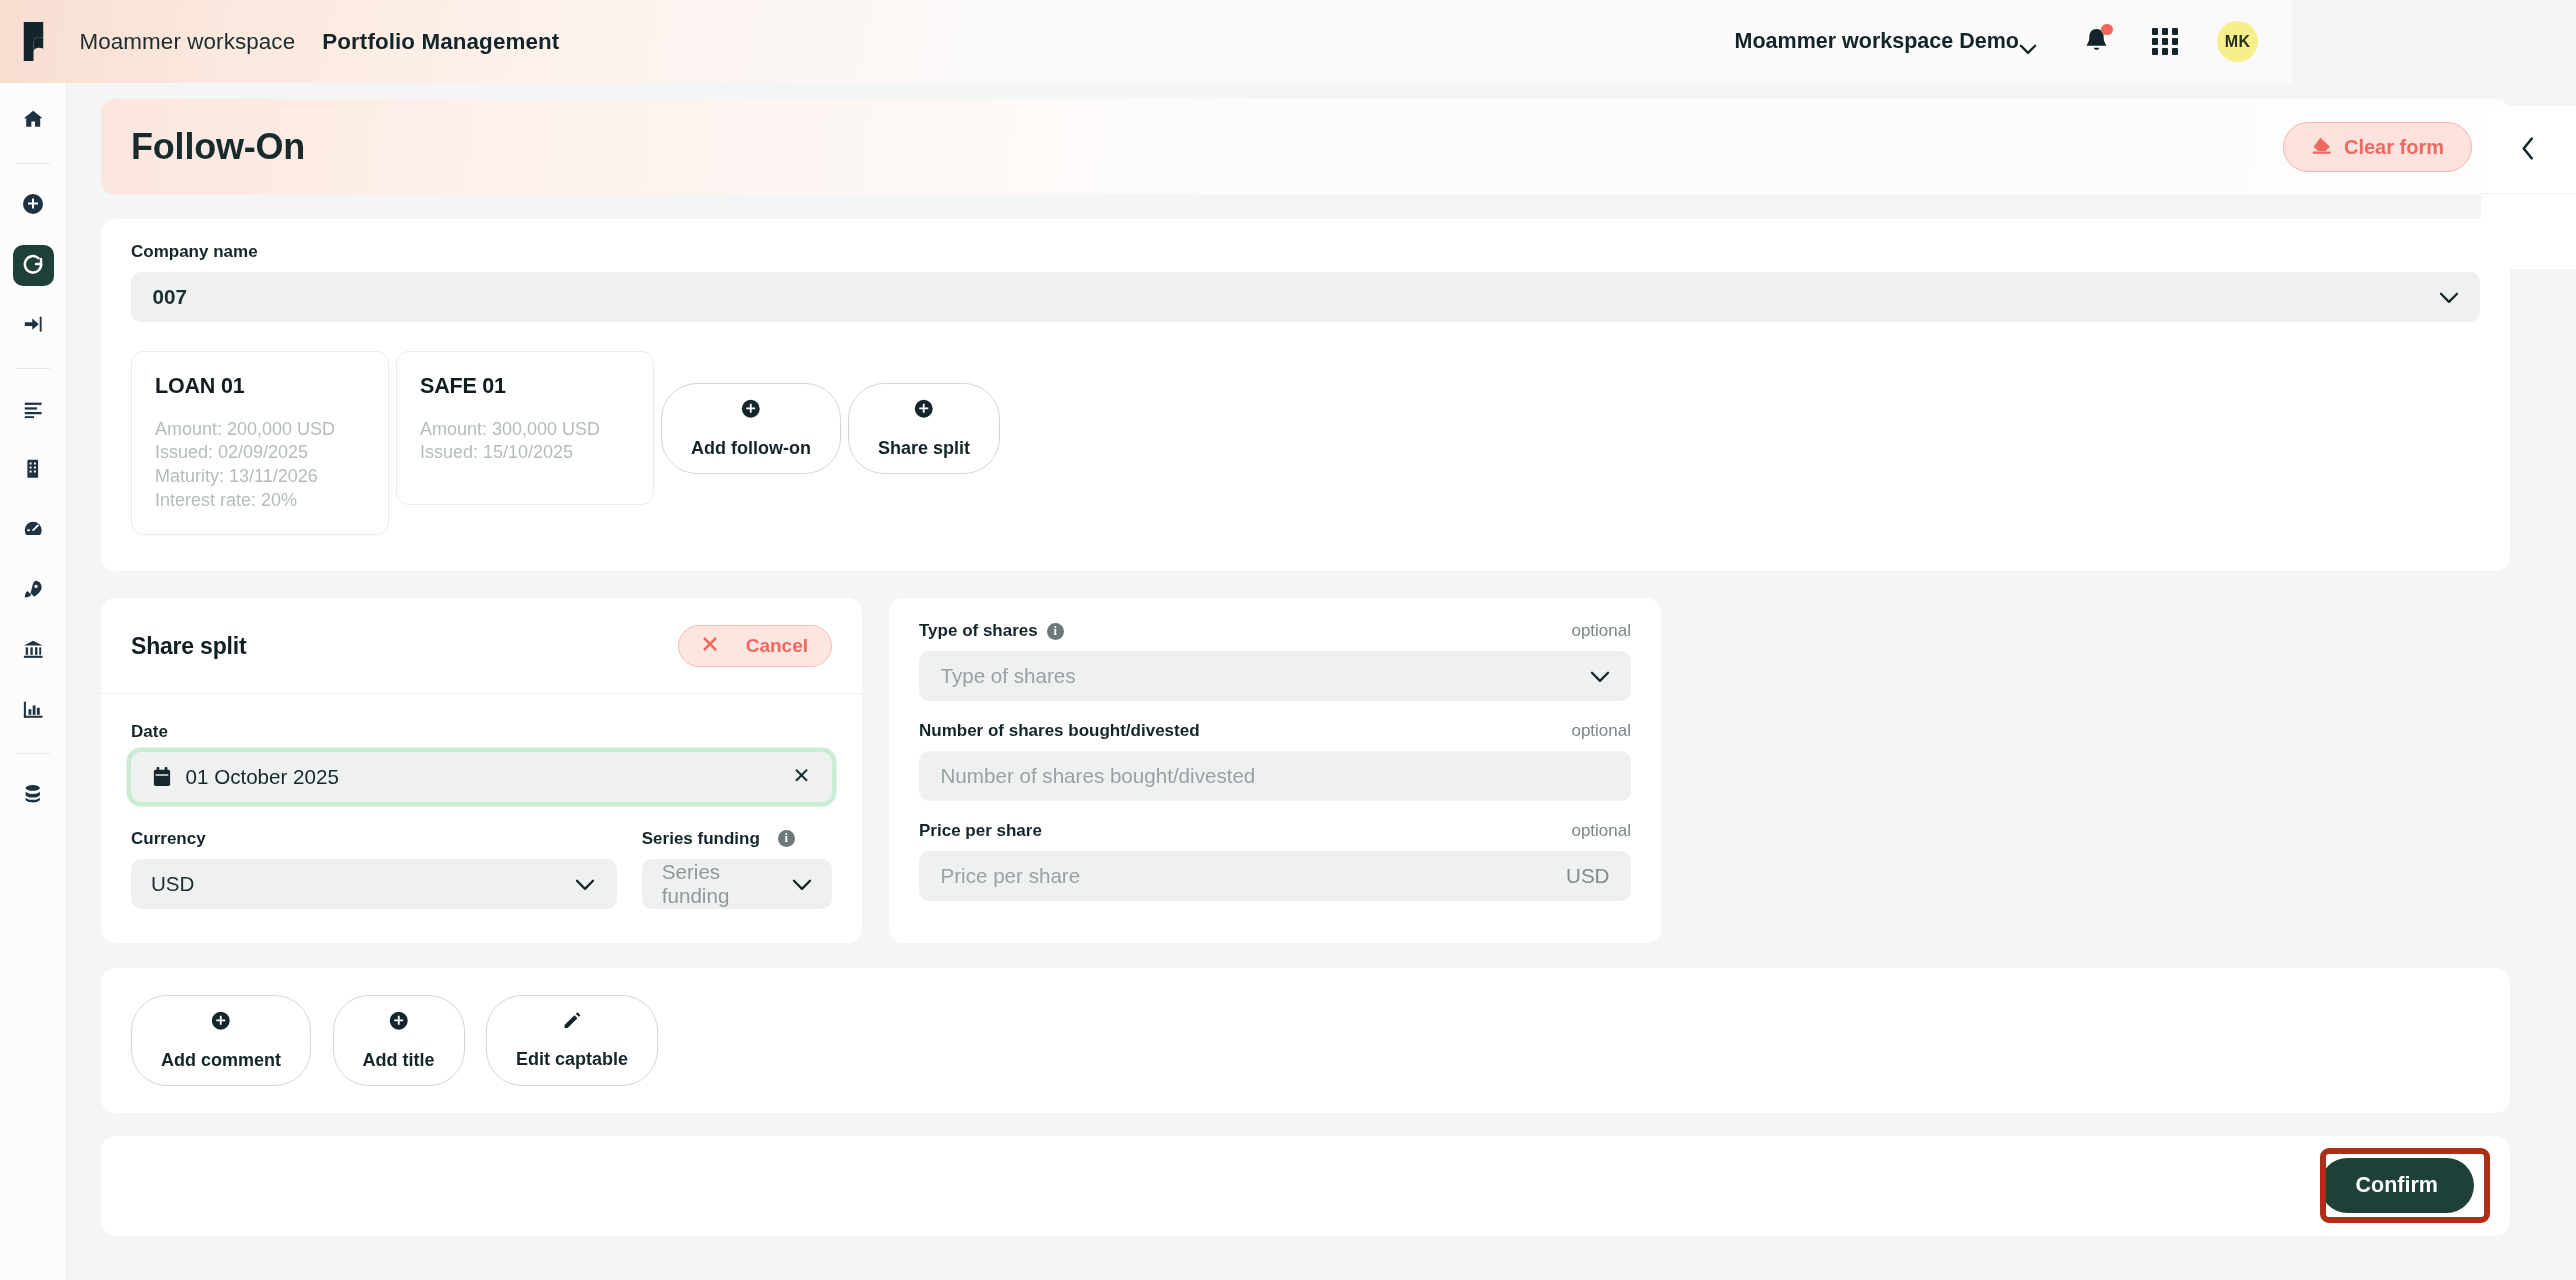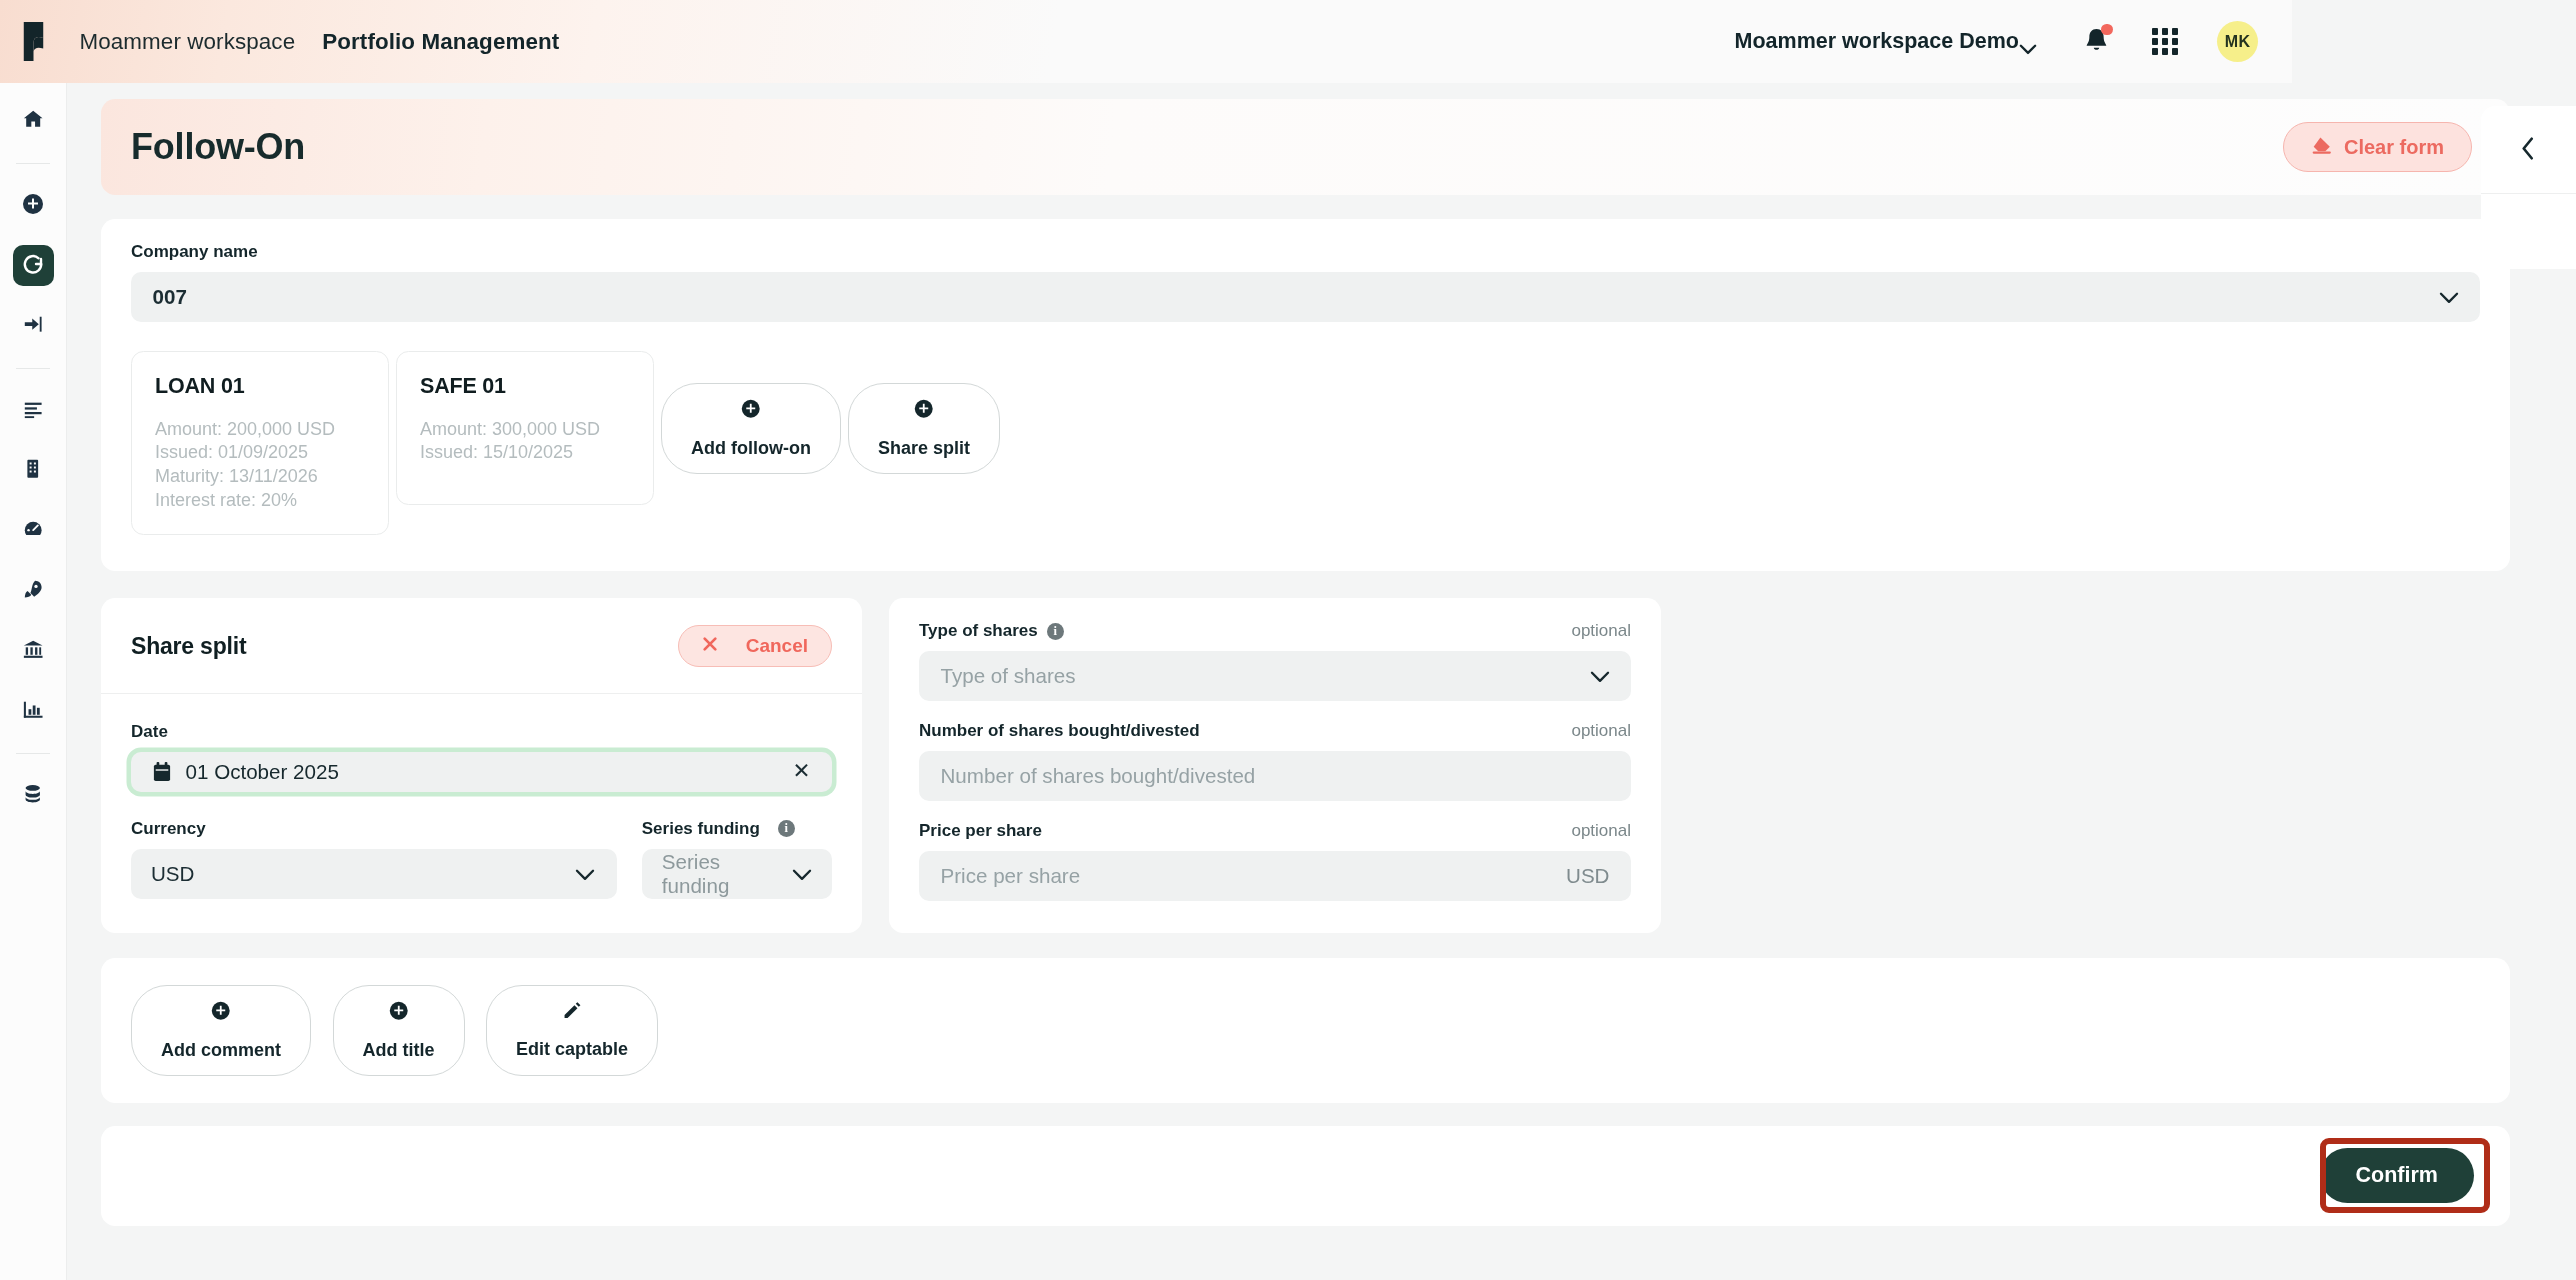--- a/index.html
+++ b/index.html
@@ -155,21 +155,21 @@
   .cancel-btn {
     margin-left: auto; display: flex; align-items: center; gap: 28px;
     background: #fde5e1; border: 1.3px solid #f7bdb6;
     color: #f0675c; font-size: 19px; font-weight: 700;
     padding: 9px 23px; border-radius: 36px; cursor: pointer;
   }
   .divider { height: 0.9px; background: #eeefef; margin: 26px -30px 0; }
 
   .date-label { margin-top: 28px; }
   .date-box {
-    background: #eff1f1; border-radius: 10px; height: 40px;
+    background: #eff1f1; border-radius: 10px; height: 50px;
     display: flex; align-items: center; padding: 0 21.5px;
     position: relative; cursor: pointer;
     box-shadow: 0 0 0 4.5px #c9ecd2;
     font-size: 20.6px; color: #16282d;
   }
   .date-box .cal { margin-right: 15px; display:flex; }
   .date-clear {
     position: absolute; right: 21.5px; top: 50%; transform: translateY(-50%);
     font-size: 21.5px; color: #1b2d33; cursor: pointer; line-height: 1;
   }
@@ -434,21 +434,21 @@
         <svg width="20" height="11.6" viewBox="0 0 22 13">
             <path d="M2 2 L11 11 L20 2" stroke="#16282d" stroke-width="2.6" fill="none" stroke-linecap="round" stroke-linejoin="round"></path>
           </svg>
       </span>
     </div>
 
     <div class="inst-row">
       <div class="inst-card">
         <div class="inst-title">LOAN 01</div>
         <div class="inst-line">Amount: 200,000 USD</div>
-        <div class="inst-line">Issued: 01/09/2025</div>
+        <div class="inst-line">Issued: 02/09/2025</div>
         <div class="inst-line">Maturity: 13/11/2026</div>
         <div class="inst-line">Interest rate: 20%</div>
       </div>
       <div class="inst-card">
         <div class="inst-title">SAFE 01</div>
         <div class="inst-line">Amount: 300,000 USD</div>
         <div class="inst-line">Issued: 15/10/2025</div>
       </div>
 
       <div class="pill-btn">

